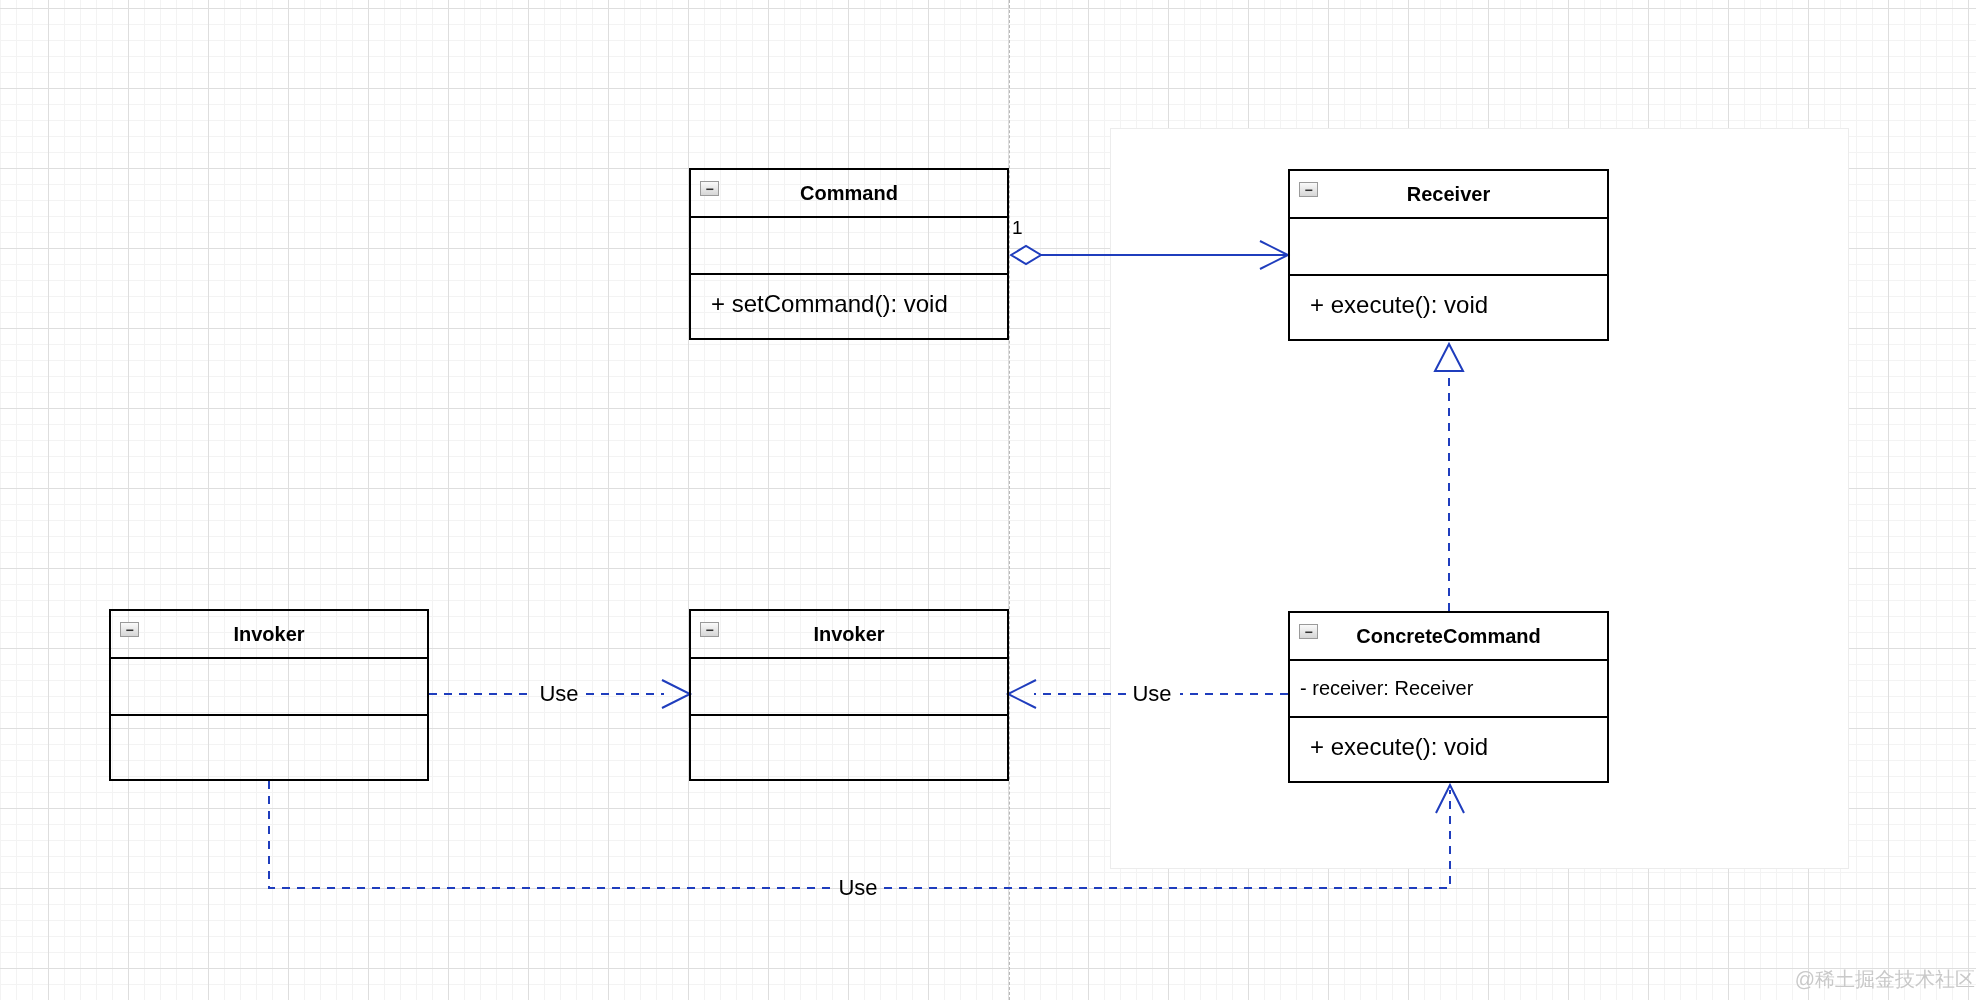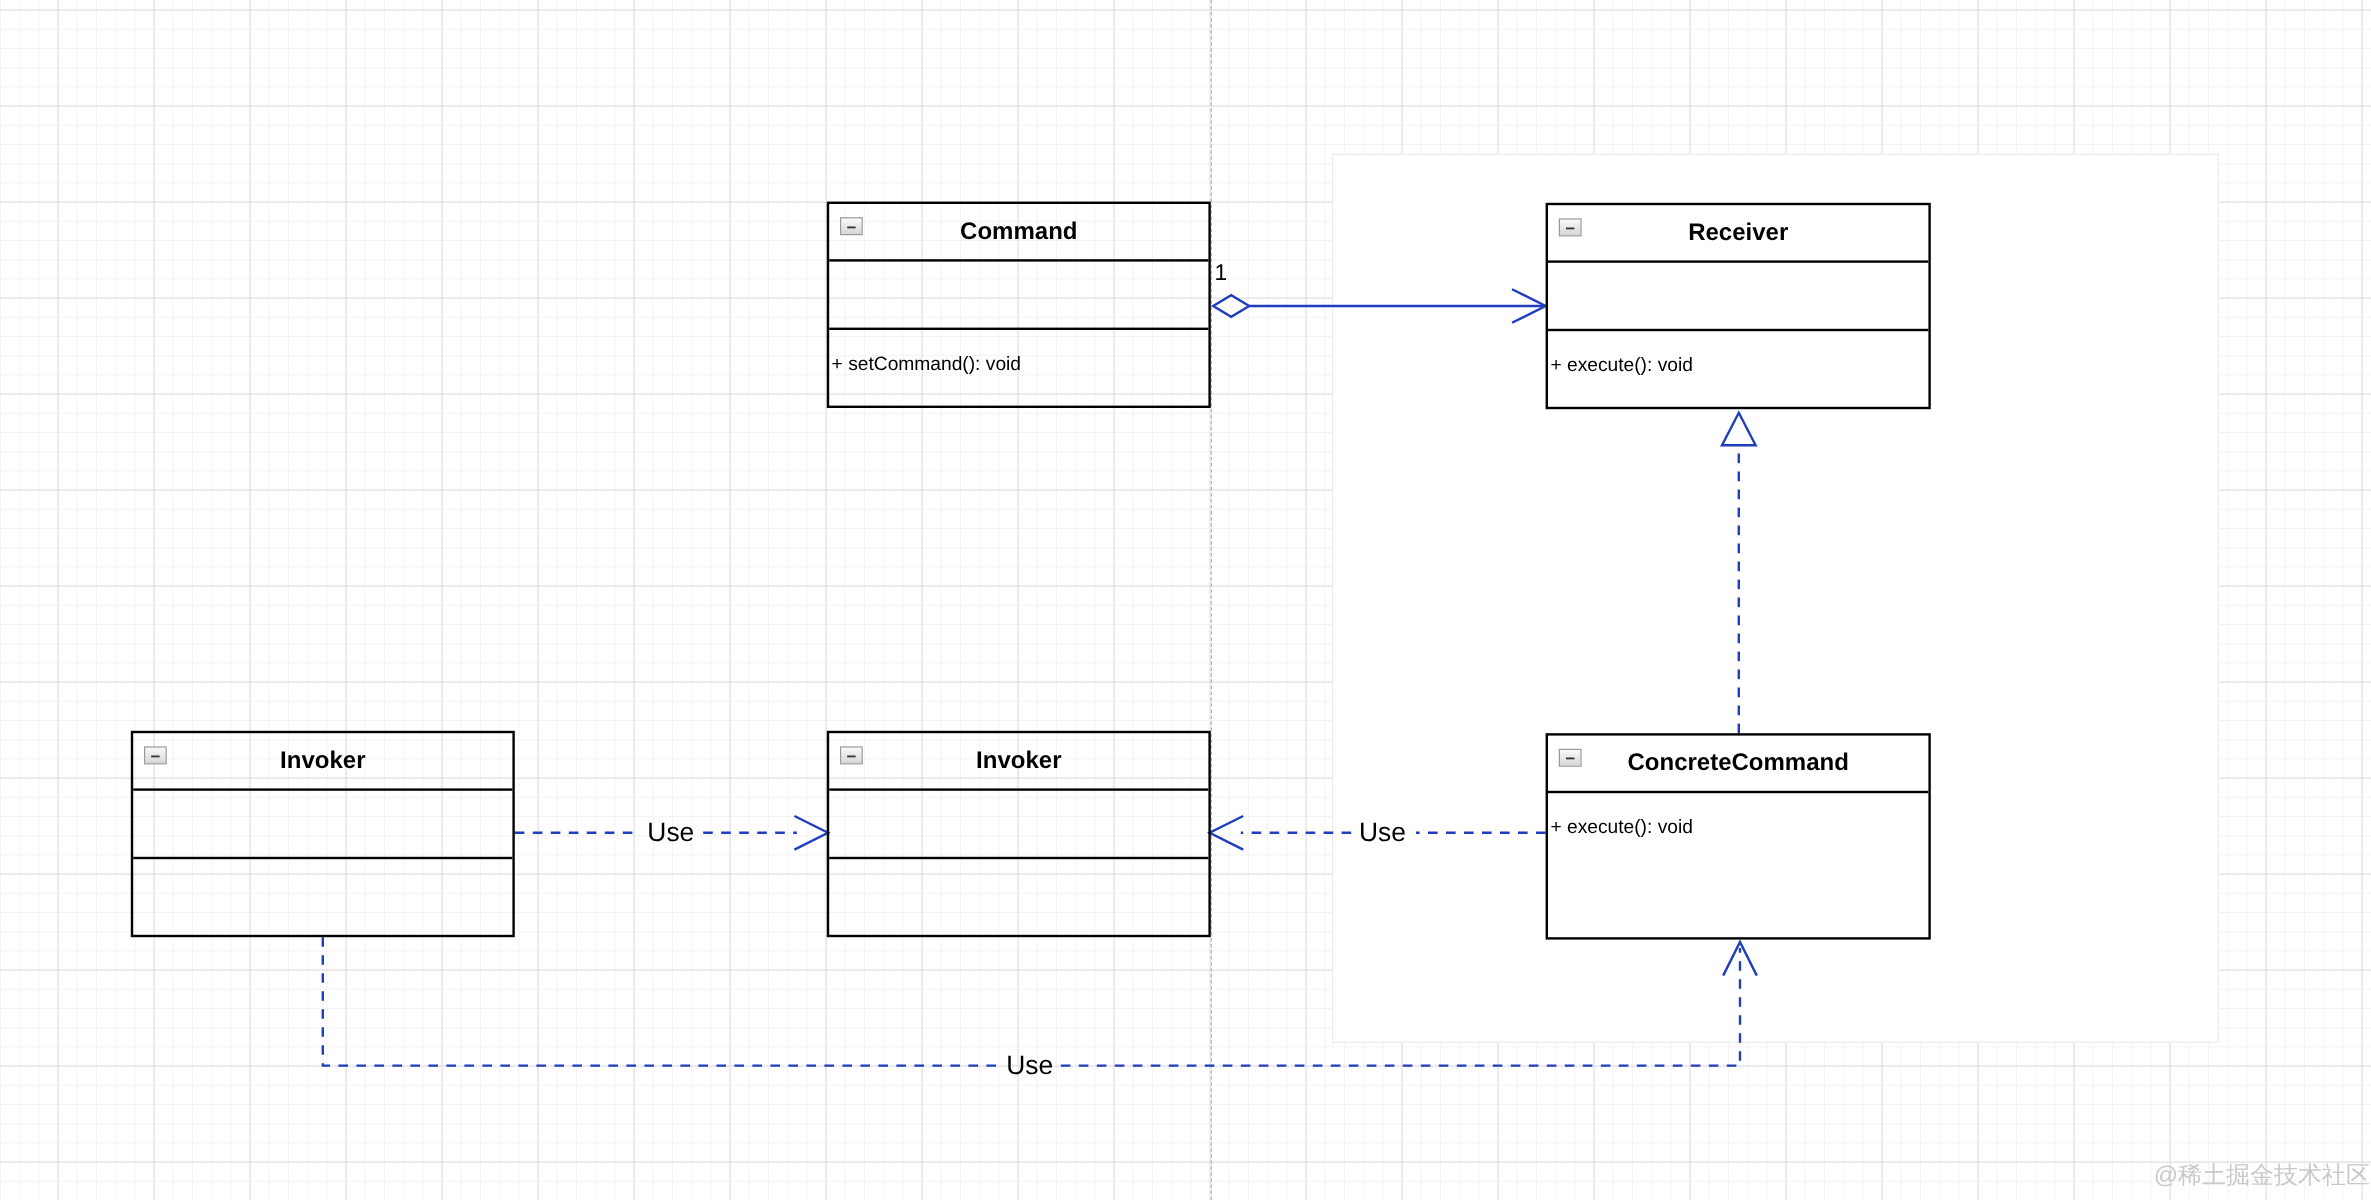--- a/index.html
+++ b/index.html
@@ -44,22 +44,22 @@
     display: flex; align-items: center; justify-content: center;
     font-size: 20px; font-weight: bold; color: #000; position: relative;
   }
   .uml-attrs {
     height: 57px; border-bottom: 2px solid #000;
     display: flex; align-items: center; padding-left: 10px;
     font-size: 20px; color: #000;
   }
   .uml-methods {
     height: 57px;
-    display: flex; align-items: center; padding-left: 2px;
-    font-size: 16px; color: #000;
+    display: flex; align-items: center; padding-left: 20px;
+    font-size: 24px; color: #000;
   }
   .collapse-btn {
     position: absolute; left: 9px; top: 11px; width: 19px; height: 15px;
     border: 1px solid #9a9a9a; background: linear-gradient(#fafafa, #d6d6d6);
     display: flex; align-items: center; justify-content: center;
     font-size: 14px; line-height: 1; color: #333; cursor: pointer;
   }
 
   .edge-label {
     position: absolute; transform: translate(-50%, -50%);
@@ -152,20 +152,23 @@
       <span>Invoker</span>
     </div>
     <div class="uml-attrs"></div>
   </div>
 
   <div class="uml-class" style="left:1288px; top:611px; width:321px;">
     <div class="uml-title">
       <span class="collapse-btn">−</span>
       <span>ConcreteCommand</span>
     </div>
+    <div class="uml-attrs">
+      <span>- receiver: Receiver</span>
+    </div>
     <div class="uml-methods">
       <span>+ execute(): void</span>
     </div>
   </div>
 
   <div class="mult-label" style="left:1012px; top:217px;">1</div>
   <div class="edge-label" style="left:559px; top:694px;">Use</div>
   <div class="edge-label" style="left:1152px; top:694px;">Use</div>
   <div class="edge-label" style="left:858px; top:888px;">Use</div>
 

